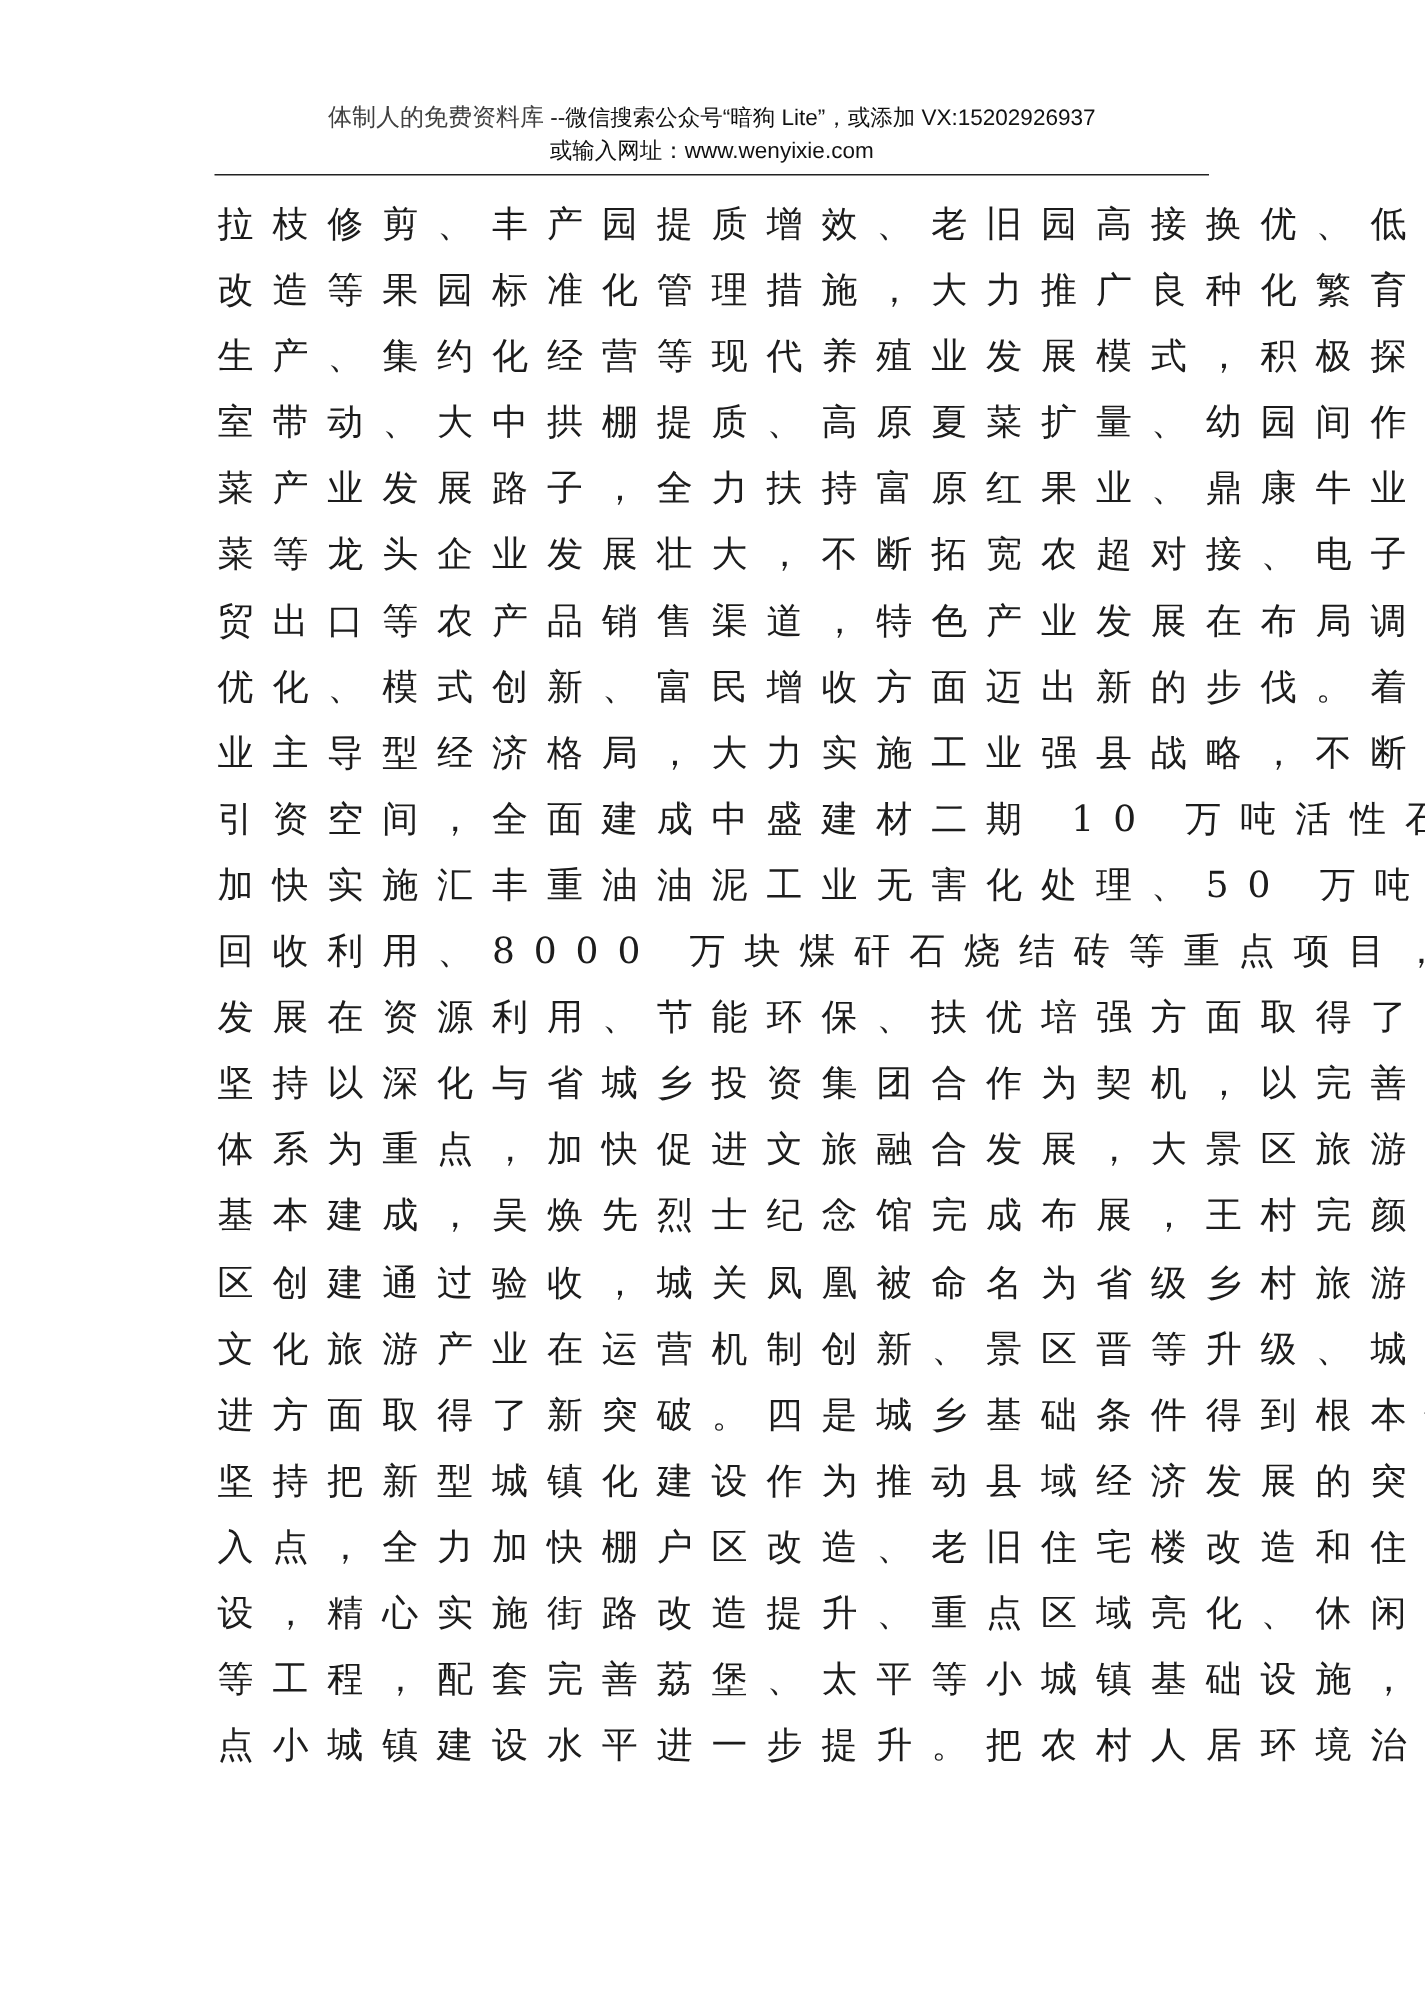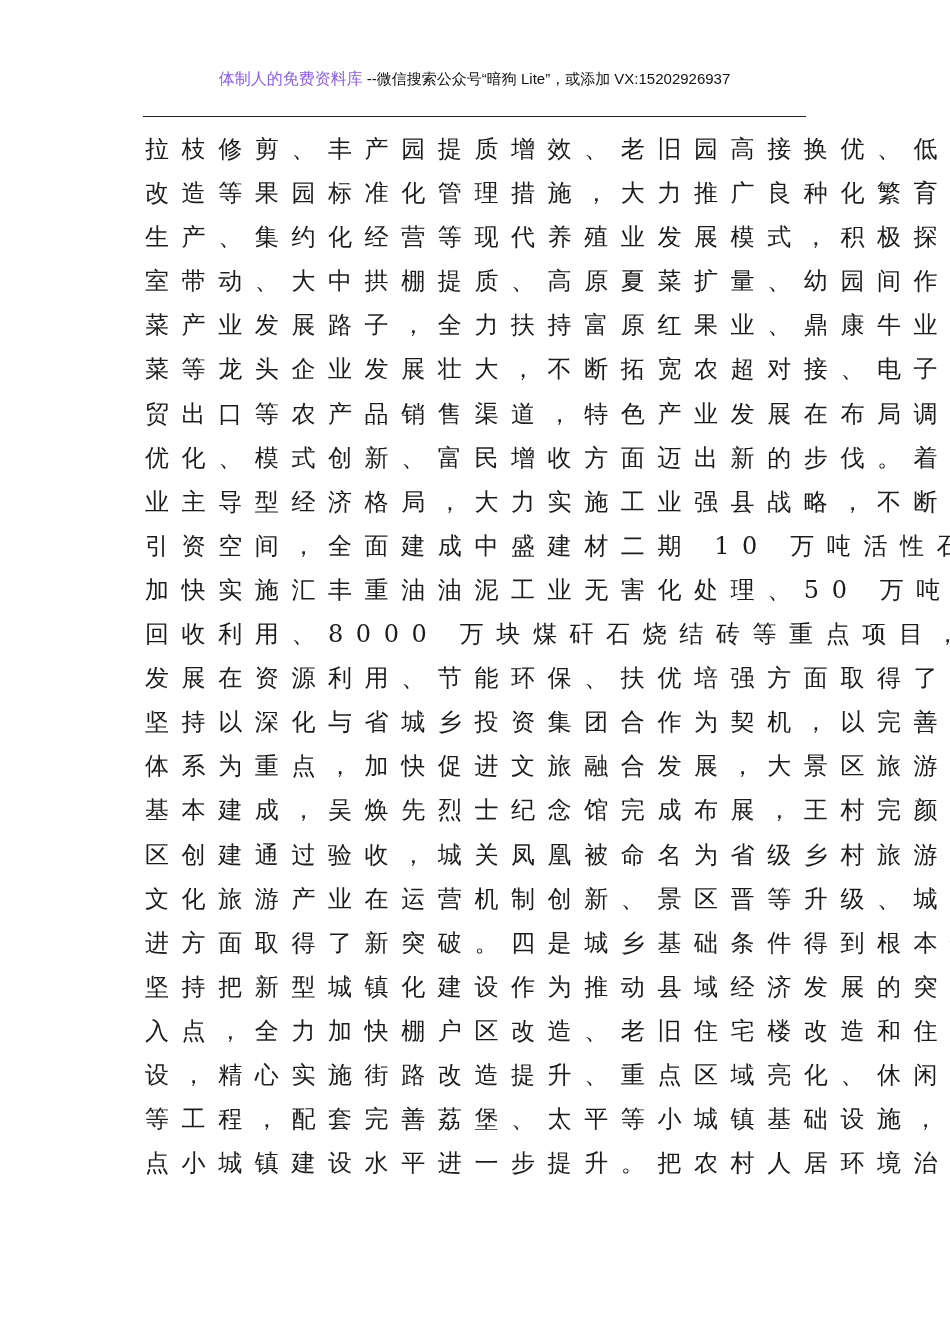--- a/index.html
+++ b/index.html
@@ -20,21 +20,21 @@
       left: 143px;
       top: 68px;
       width: 663px;
       text-align: center;
       font-family: "Liberation Sans", "DejaVu Sans", sans-serif;
       font-size: 15px;
       line-height: 22px;
       color: #111111;
     }
     .page-header .brand {
-      color: #8b5cf6;
+      color: #404040;
       font-size: 16px;
     }
     .header-divider {
       position: absolute;
       left: 143px;
       top: 116px;
       width: 663px;
       height: 0;
       border-top: 1.5px solid #222222;
     }
@@ -54,20 +54,21 @@
       color: #1c1c1c;
     }
   </style>
 </head>
 <body>
 
 <div class="page-header">
   <div>
     <span class="brand">体制人的免费资料库</span><span> --微信搜索公众号“暗狗 Lite”，或添加 VX:15202926937</span>
   </div>
+  <div>或输入网址：www.wenyixie.com</div>
 </div>
 
 <div class="header-divider"></div>
 
 <div class="body-text">
   <span class="body-line">拉枝修剪、丰产园提质增效、老旧园高接换优、低劣园间伐</span>
   <span class="body-line">改造等果园标准化管理措施，大力推广良种化繁育、清洁化</span>
   <span class="body-line">生产、集约化经营等现代养殖业发展模式，积极探索日光温</span>
   <span class="body-line">室带动、大中拱棚提质、高原夏菜扩量、幼园间作补充等蔬</span>
   <span class="body-line">菜产业发展路子，全力扶持富原红果业、鼎康牛业、雄发蔬</span>

